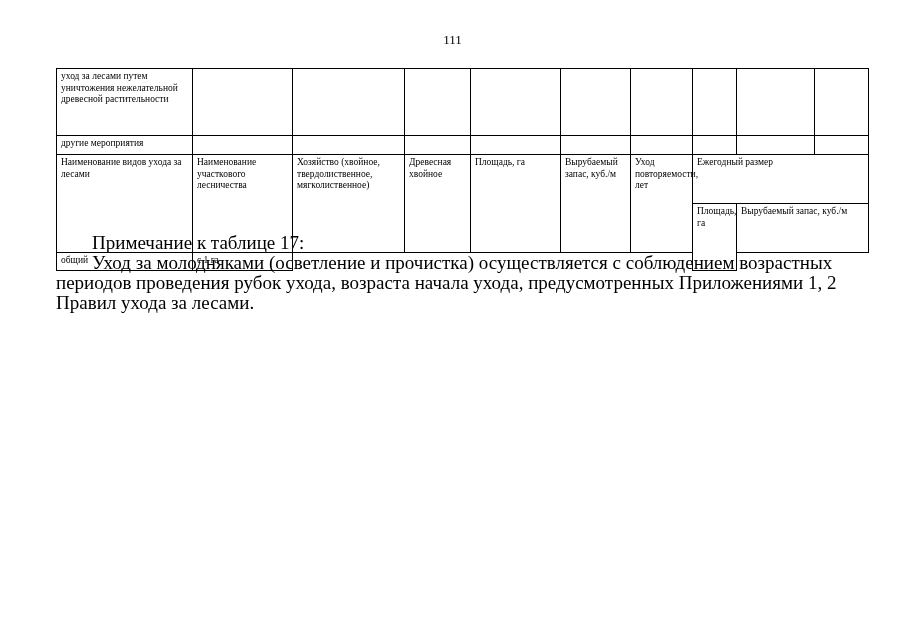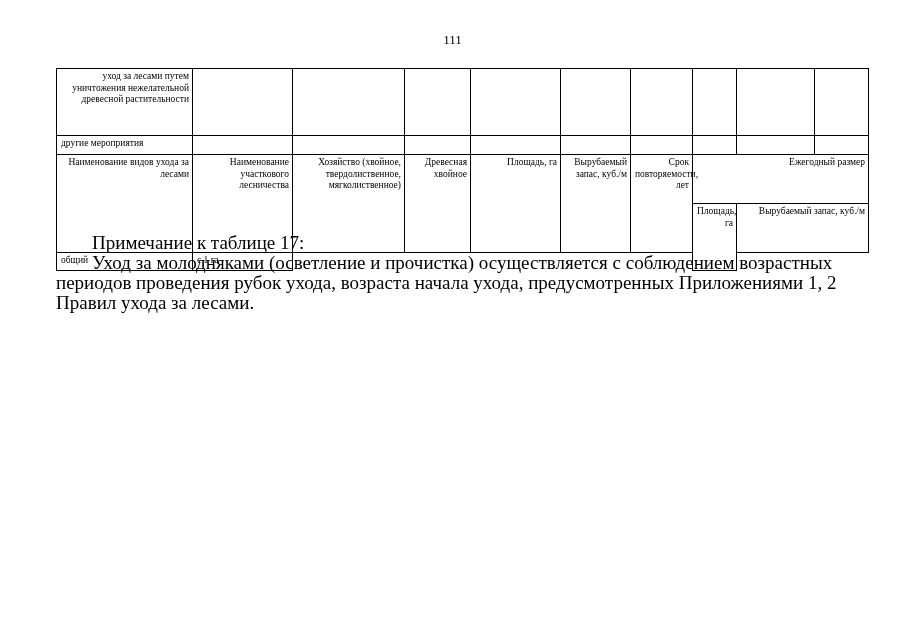--- a/index.html
+++ b/index.html
@@ -43,29 +43,27 @@
   table.doc-table td {
     border: 1px solid #000000;
     vertical-align: top;
     padding: 2px 3px 2px 4px;
     font-family: "Liberation Serif", serif;
     font-size: 9.5px;
     line-height: 11.5px;
   }
   td.tall-cell {
     height: 62px;
-    text-align: right;
   }
   td.mid-cell {
     height: 14px;
     margin-left: 32px;
   }
   td.head-cell {
     height: 44px;
-    text-align: right;
   }
   td.sub-cell {
     height: 13px;
   }
   .note-block {
     position: absolute;
     top: 233px;
     left: 56px;
     width: 812px;
     font-size: 19px;
@@ -126,21 +124,21 @@
           <td class="mid-cell"></td>
           <td class="mid-cell"></td>
         </tr>
         <tr>
           <td class="head-cell" rowspan="2">Наименование видов ухода за лесами</td>
           <td class="head-cell" rowspan="2">Наименование участкового лесничества</td>
           <td class="head-cell" rowspan="2">Хозяйство (хвойное, твердолиственное, мягколиственное)</td>
           <td class="head-cell" rowspan="2">Древесная хвойное</td>
           <td class="head-cell" rowspan="2">Площадь, га</td>
           <td class="head-cell" rowspan="2">Вырубаемый запас, куб./м</td>
-          <td class="head-cell" rowspan="2">Срок повторяемости, лет</td>
+          <td class="head-cell" rowspan="2">Уход повторяемости, лет</td>
           <td class="head-cell" colspan="3">Ежегодный размер</td>
         </tr>
         <tr>
           <td class="head-cell" rowspan="2">Площадь, га</td>
           <td class="head-cell" colspan="2">Вырубаемый запас, куб./м</td>
         </tr>
         <tr>
           <td class="sub-cell">общий</td>
           <td class="sub-cell">с 1 га</td>
         </tr>

